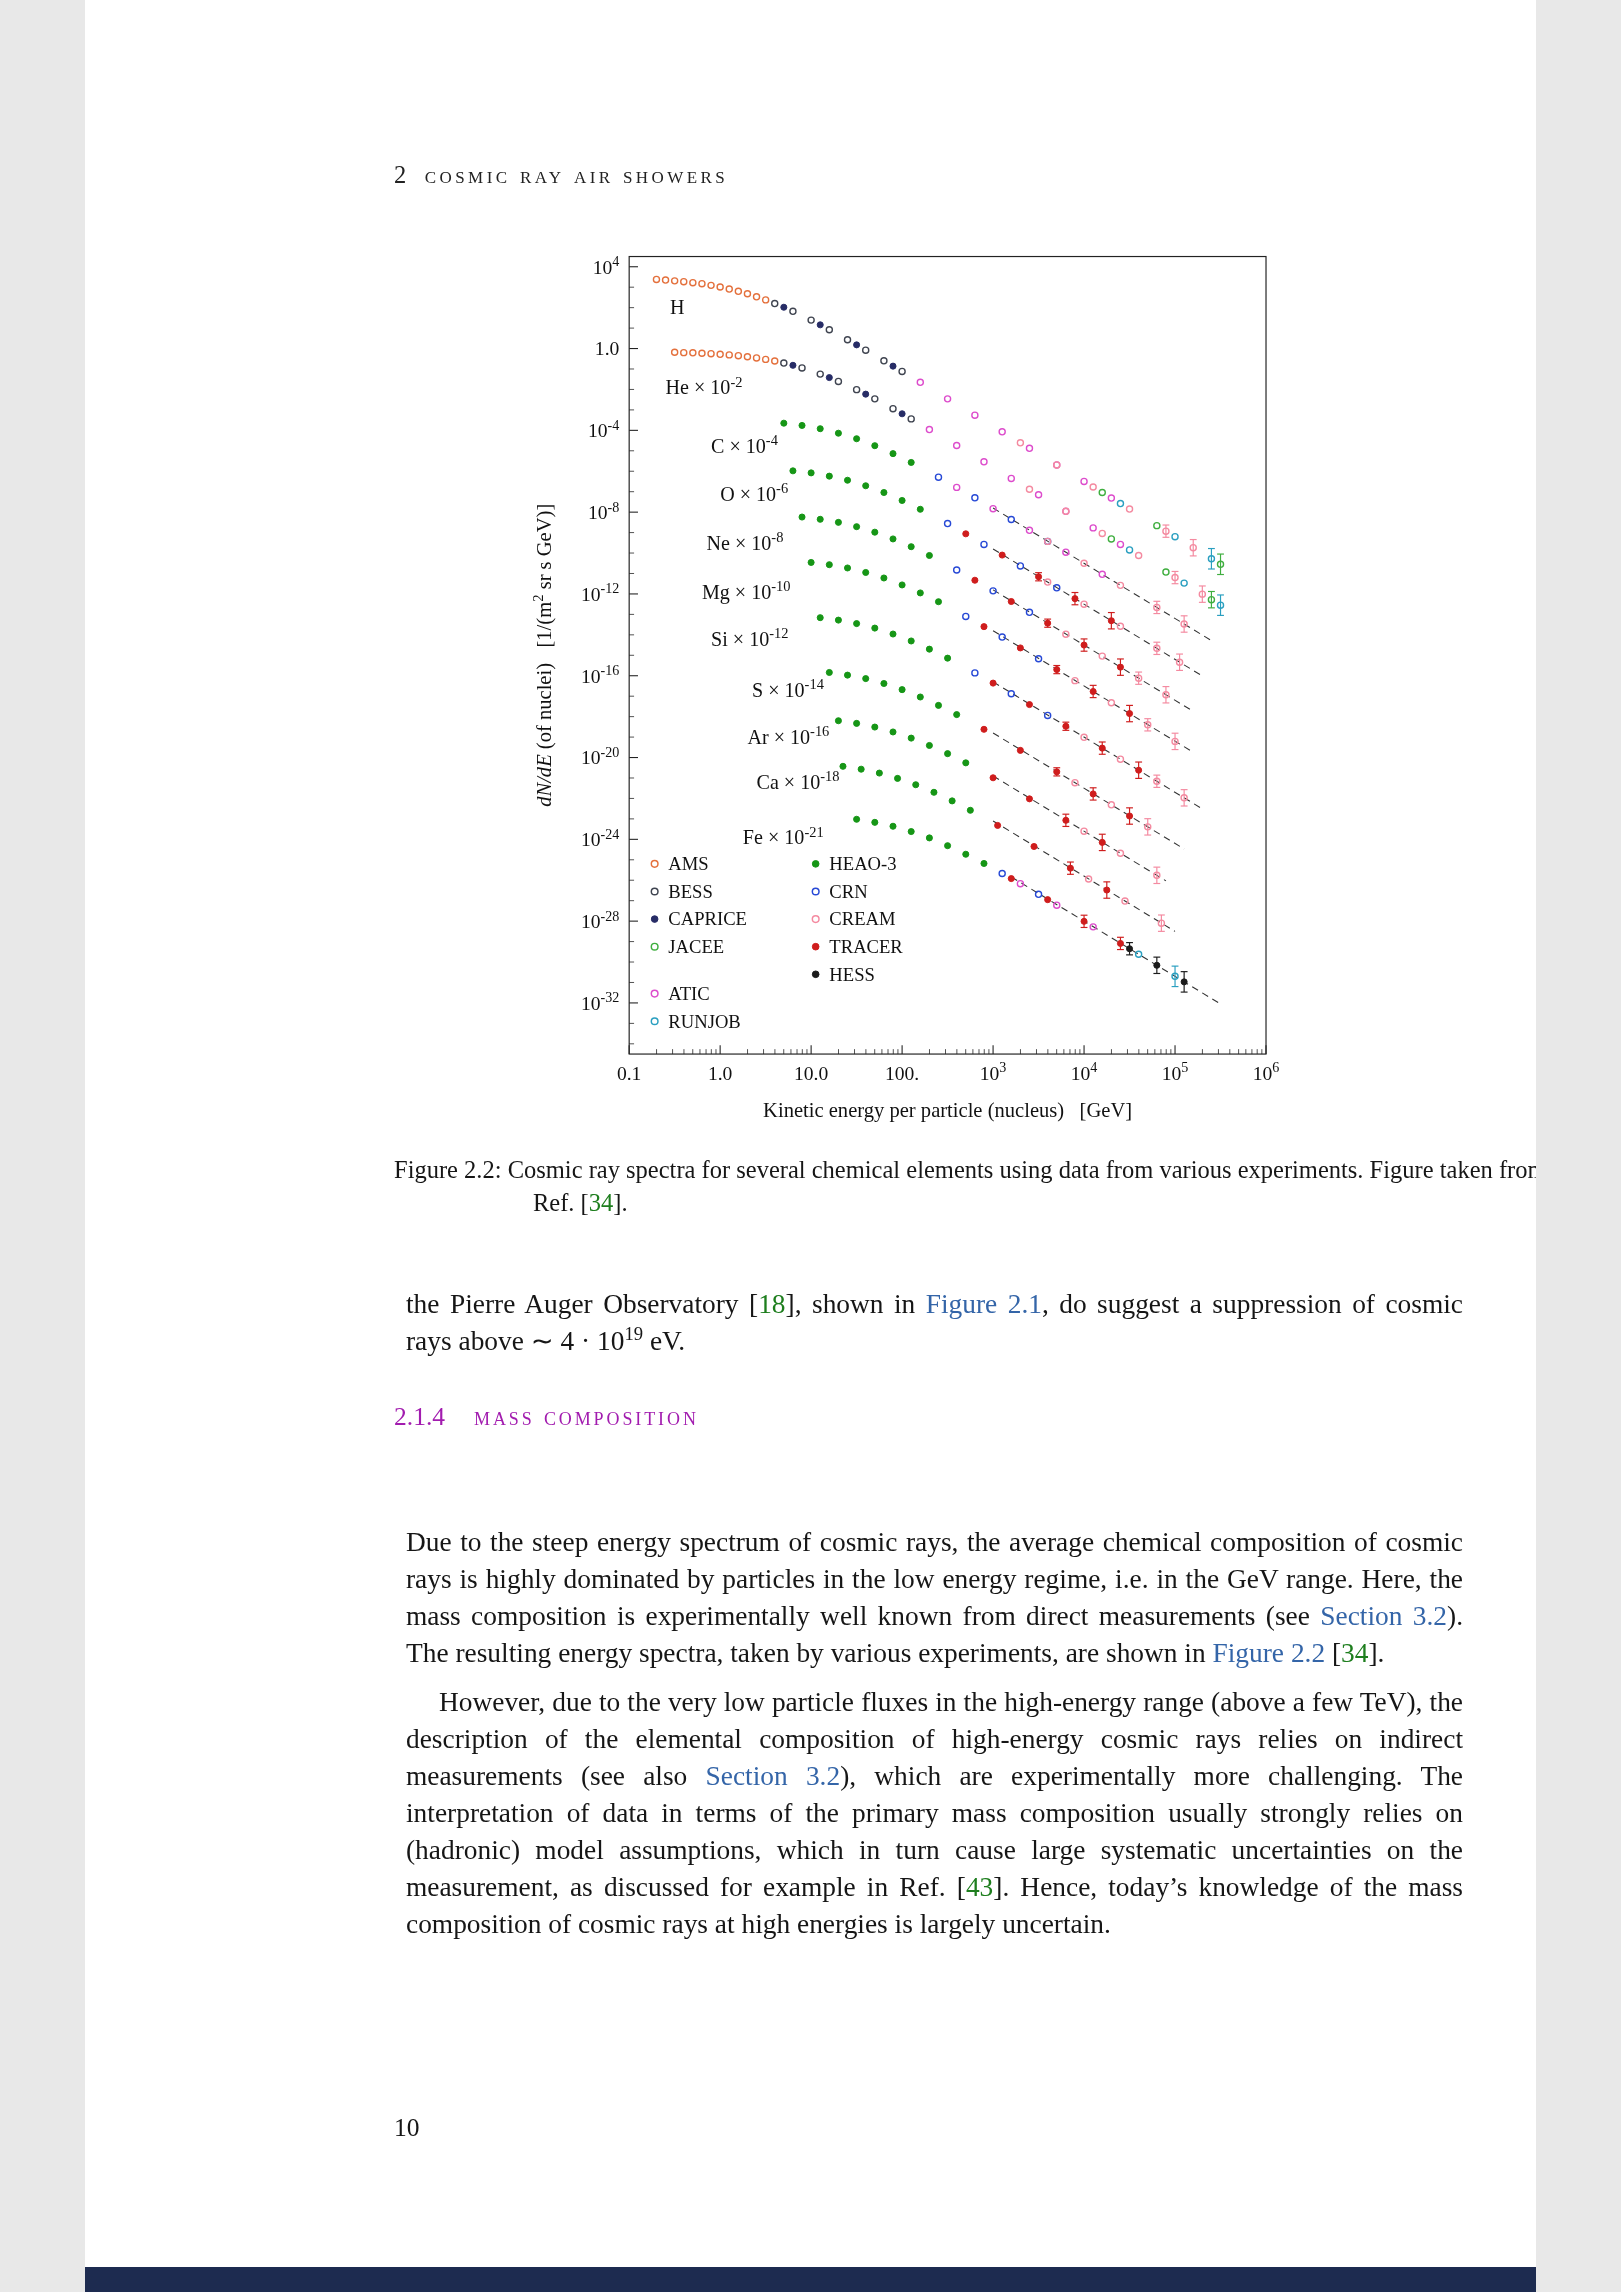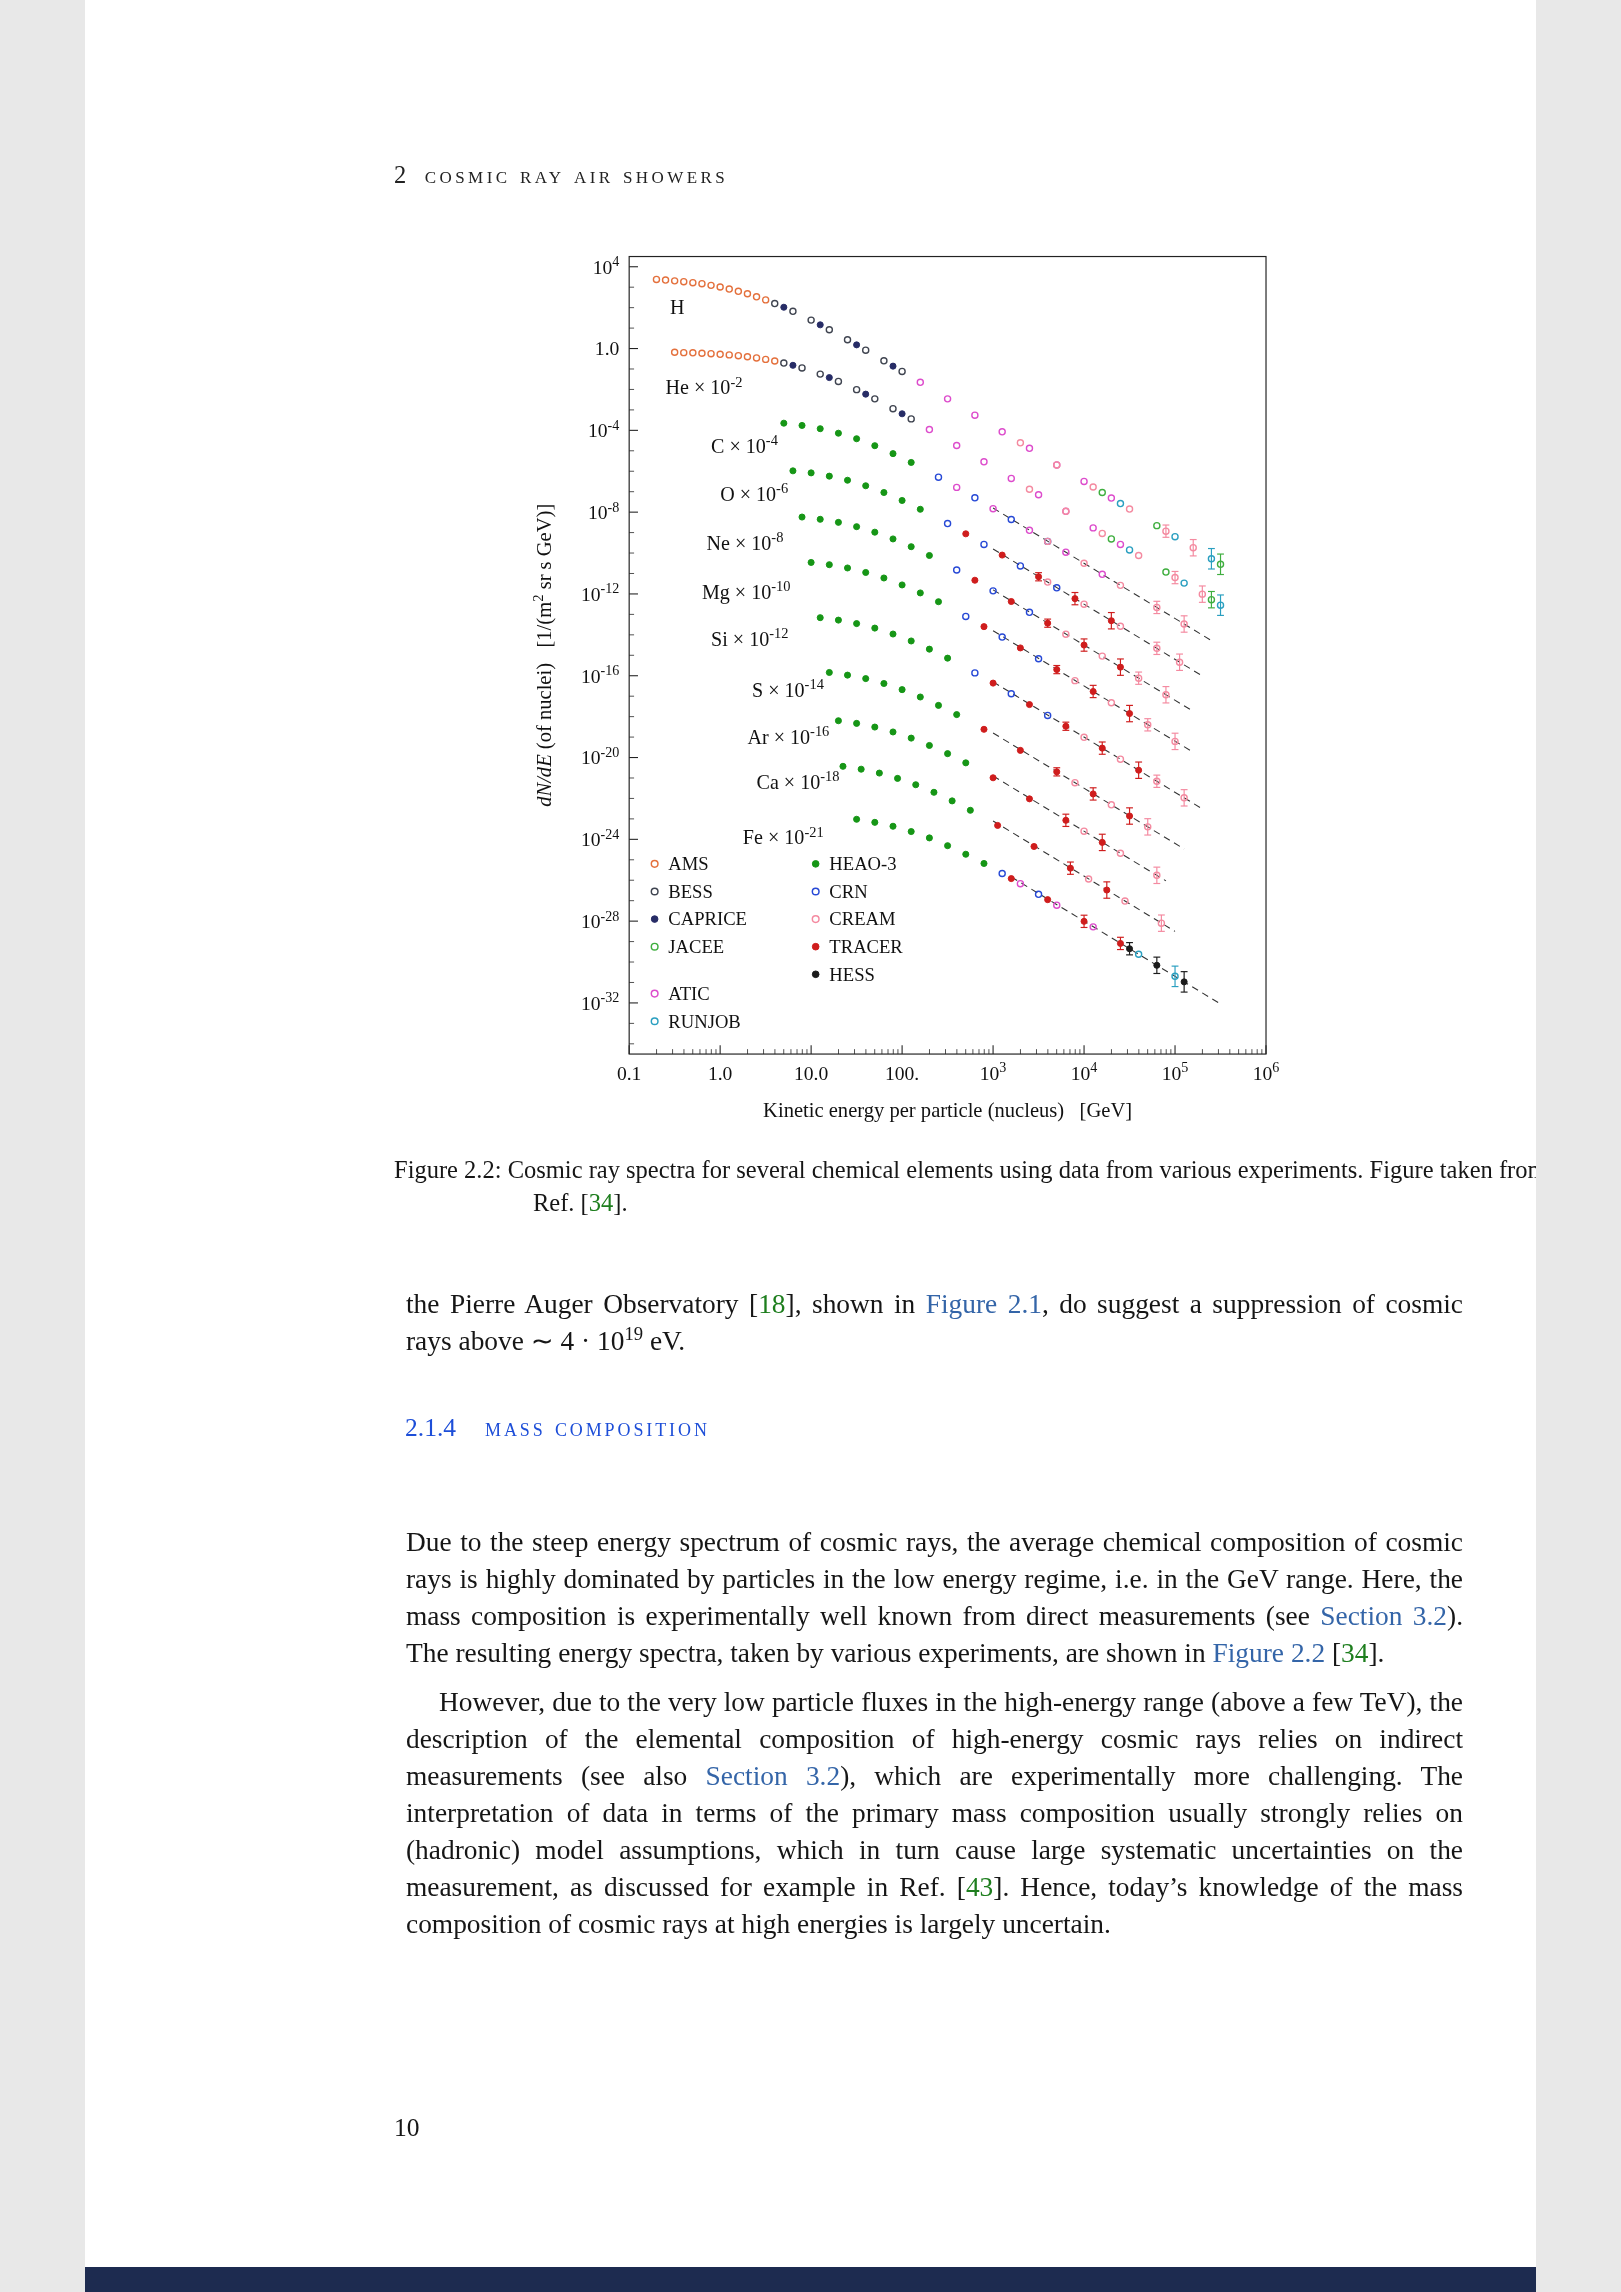--- a/index.html
+++ b/index.html
@@ -10,21 +10,21 @@
   .hdr-title{font-variant:small-caps;letter-spacing:3.4px;margin-left:17.6px;}
   .figure-block{position:absolute;left:407px;top:233px;margin:0;}
   svg text{font-family:"Liberation Serif",serif;}
   .caption{position:absolute;left:309px;top:1153px;width:1059px;font-size:24.5px;line-height:33px;
            padding-left:139px;text-indent:-139px;}
   .body{position:absolute;left:309px;width:1057px;font-size:27.4px;line-height:37px;
         text-align:justify;margin:12px;}
   .para-auger{top:1274px;}
   .p1{top:1512px;}
   .p2{top:1672px;text-indent:33px;}
-  .section-heading{position:absolute;left:309px;top:1402px;font-size:25.5px;font-weight:normal;margin:11px;color:#1d4ed8;text-align:center;}
+  .section-heading{position:absolute;left:309px;top:1402px;font-size:25.5px;font-weight:normal;margin:0;color:#a21caf;text-align:center;}
   .sc-title{font-variant:small-caps;letter-spacing:2.9px;margin-left:29px;}
   .xref{color:#3465a8;}
   .cite{color:#1e7e1e;}
   sup{font-size:68%;line-height:0;}
   .page-number{position:absolute;left:309px;top:2113px;font-size:25.5px;}
   .bottom-bar{position:absolute;left:0;bottom:0;width:100%;height:26.5px;background:#1d2b50;}
 </style>
 </head>
 <body>
 

